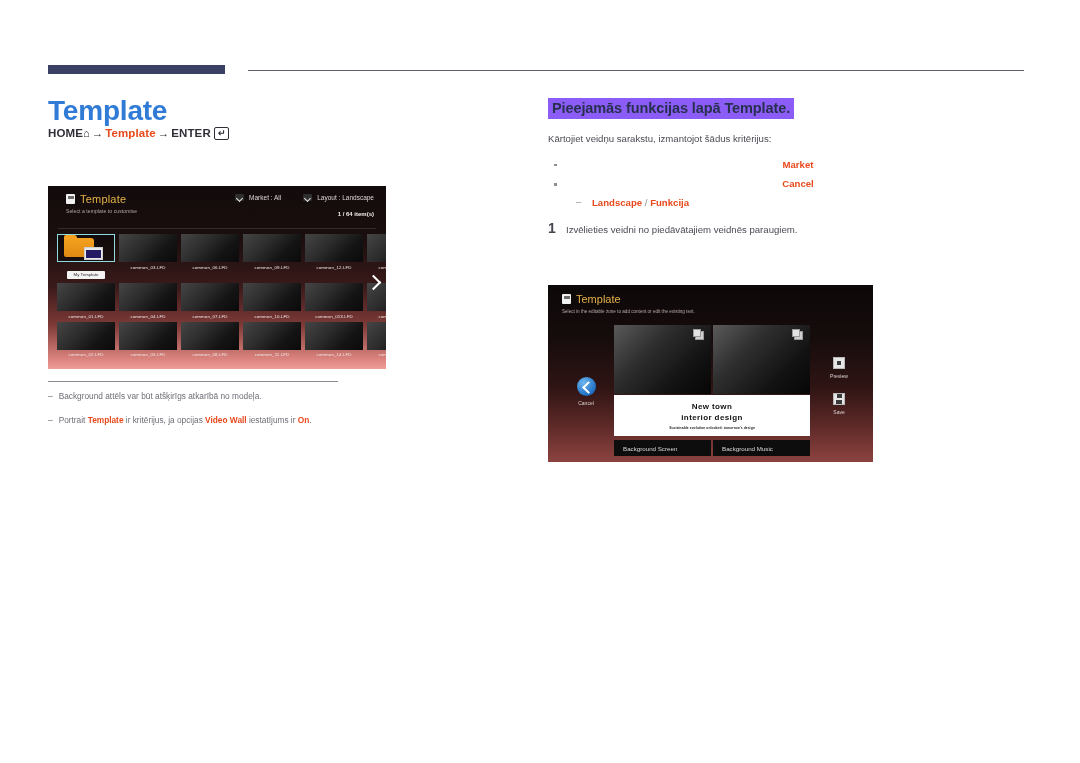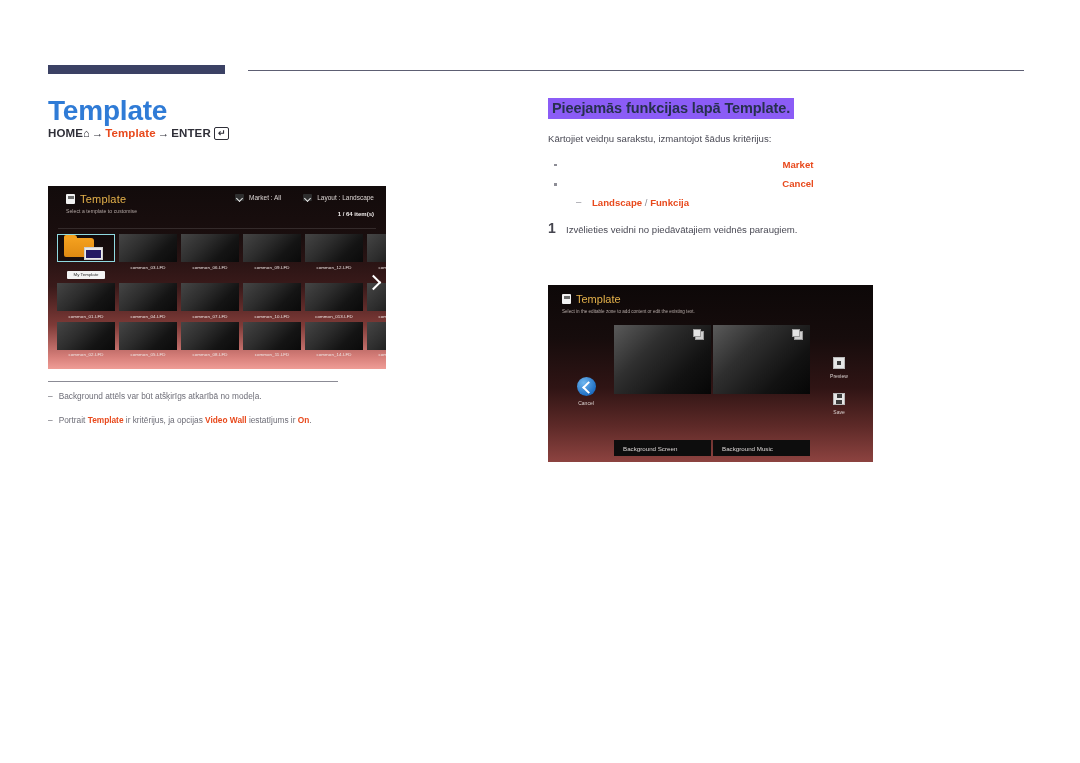--- a/index.html
+++ b/index.html
@@ -363,20 +363,25 @@
 
     <div class="canvas">
       <div class="zone-row">
         <div class="zone">
             <span class="zone-ico"></span>
           </div>
         <div class="zone">
             <span class="zone-ico"></span>
           </div>
       </div>
+      <div class="text-zone">
+        <div class="tz-l1">New town</div>
+        <div class="tz-l2">interior design</div>
+        <div class="tz-l3">Sustainable evolution unlocked: tomorrow's design</div>
+      </div>
     </div>
 
     <div class="bottom-btns">
       <div class="bbtn">Background Screen</div>
       <div class="bbtn">Background Music</div>
     </div>
 
     <div class="side-left">
       <div class="circle-back"></div>
       <div class="side-lbl">Cancel</div>

